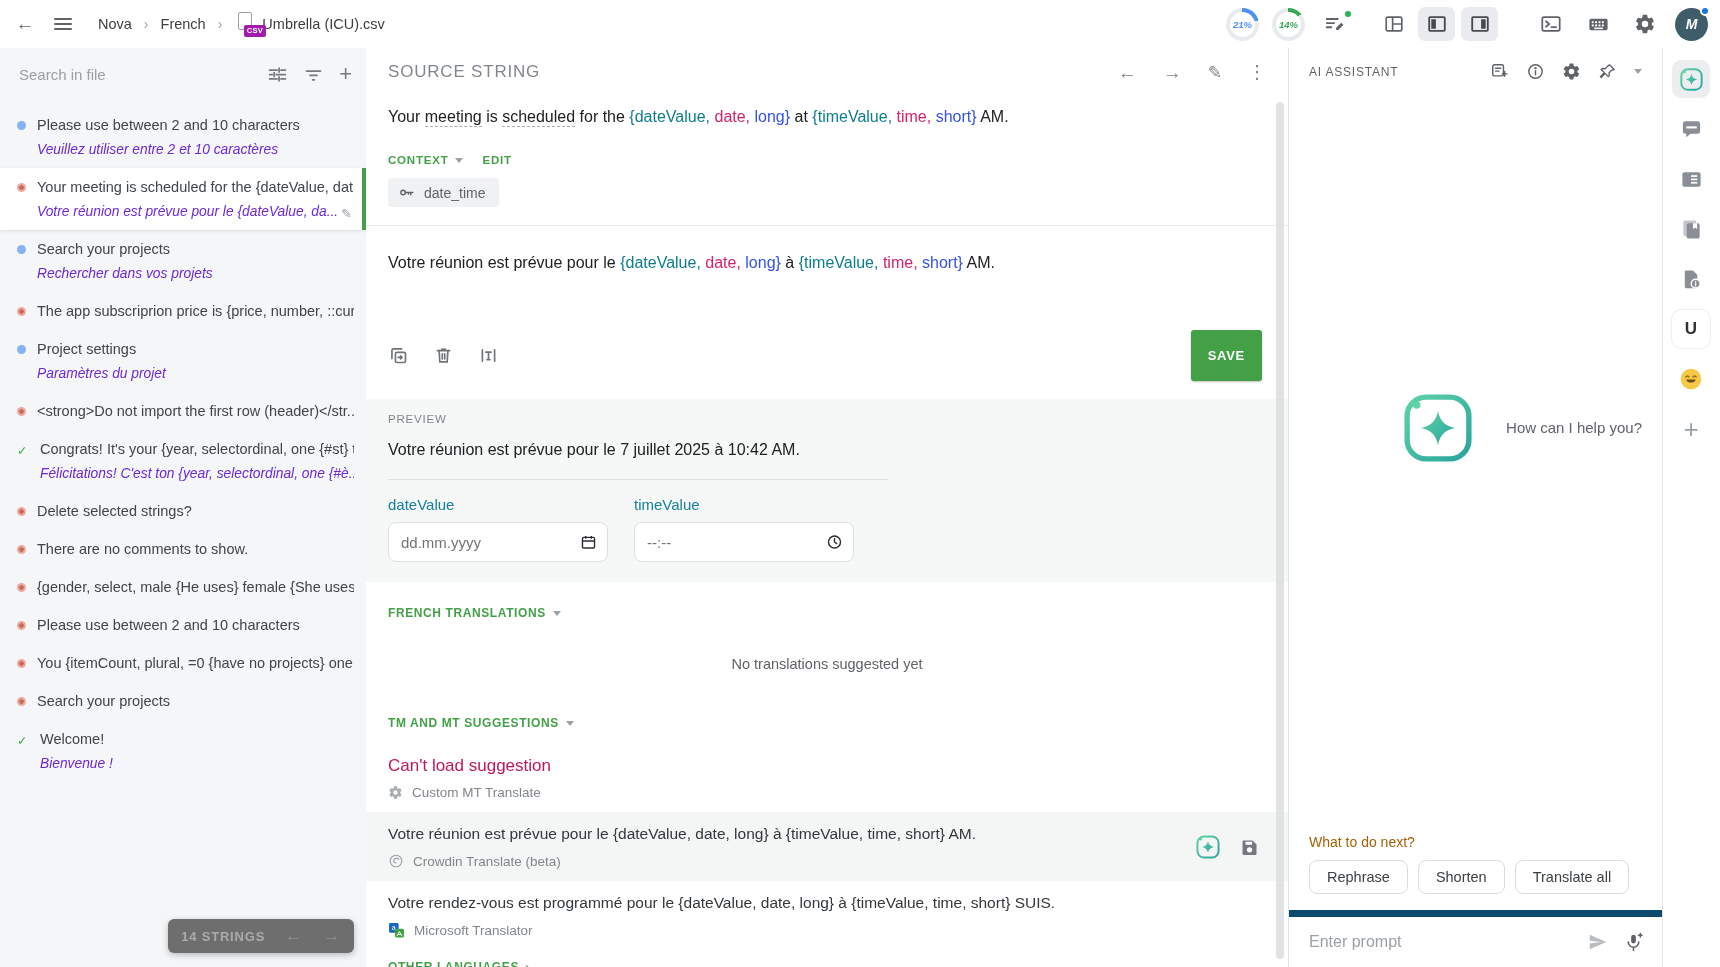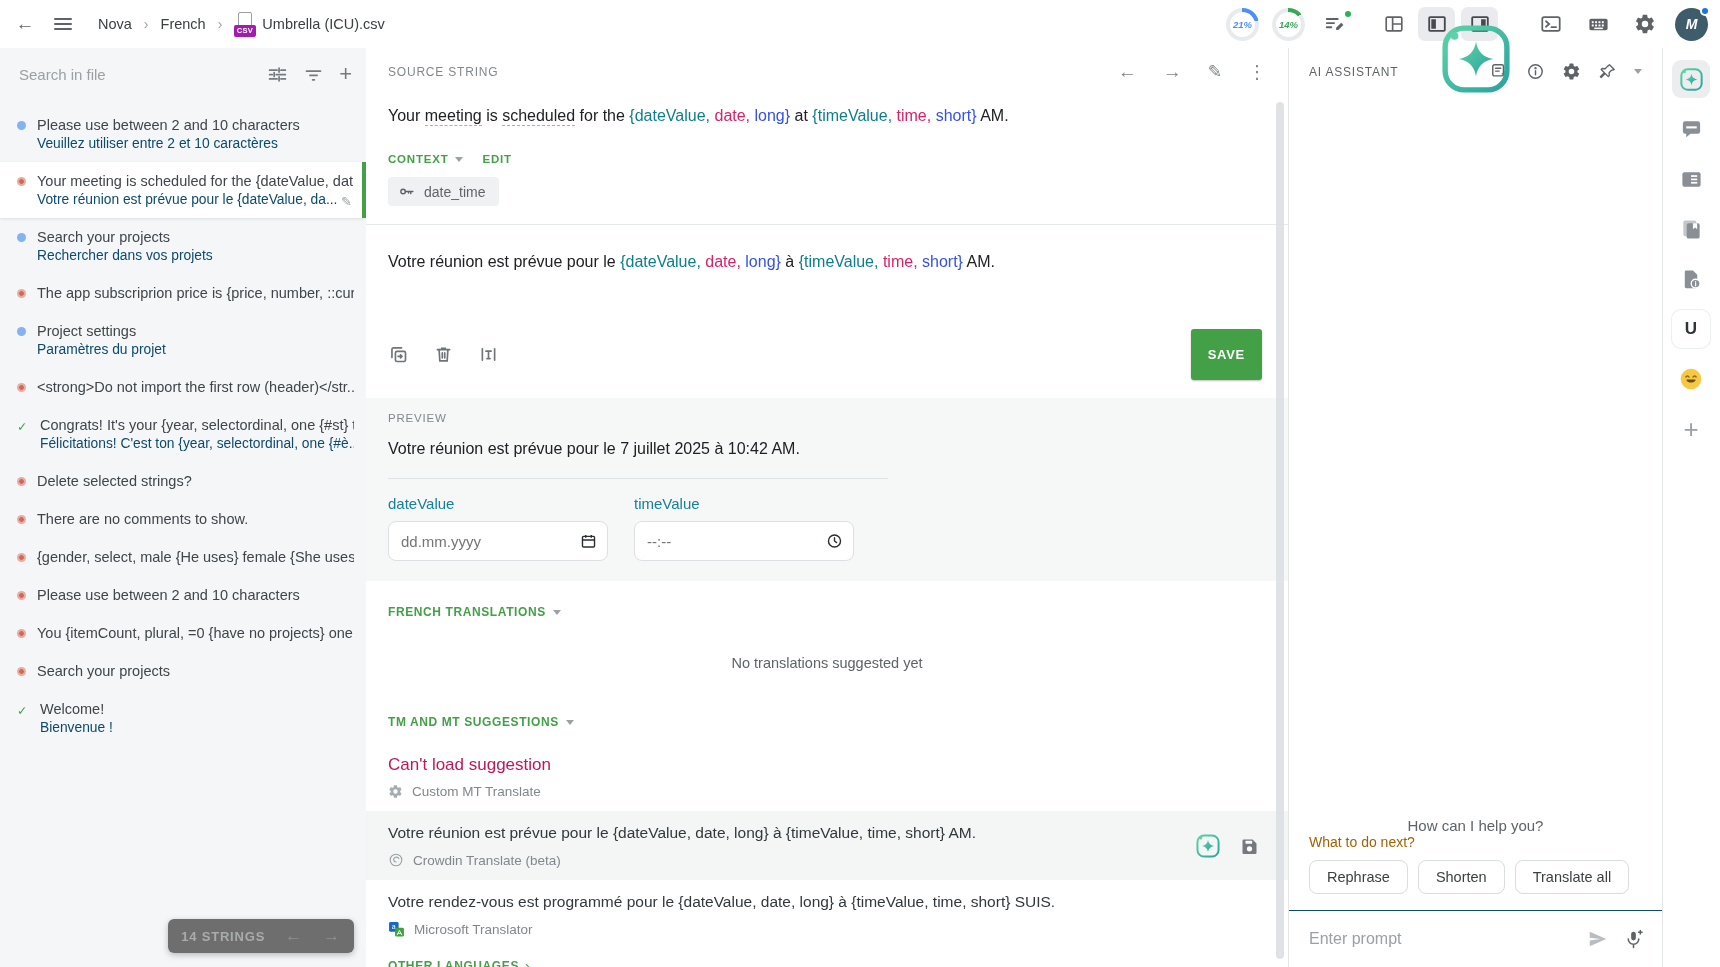--- a/index.html
+++ b/index.html
@@ -16,21 +16,21 @@
   .tb-left { display:flex; align-items:center; gap:4px; }
   .icon-btn { display:inline-flex; align-items:center; justify-content:center; width:34px; height:34px; border-radius:50%; color:#5f6368; font-size:19px; cursor:pointer; flex:0 0 auto; }
   .icon-btn svg { display:block; }
   .burger { width:18px; height:12px; display:flex; flex-direction:column; justify-content:space-between; }
   .burger i { height:2px; background:#5f6368; border-radius:1px; }
   .breadcrumb { display:flex; align-items:center; gap:12px; margin-left:14px; font-size:14.5px; color:#3c4043; }
   .crumb { cursor:pointer; white-space:nowrap; }
   .crumb-sep { color:#9aa0a6; font-size:14px; }
   .csvicon { position:relative; width:22px; height:25px; margin-right:6px; flex:0 0 auto; }
   .csv-doc { position:absolute; top:0; left:4px; width:14px; height:18px; background:#fff; border:1.6px solid #9aa0a6; border-radius:2px; }
-  .csv-badge { position:absolute; bottom:0; left:0; background:#a21caf; color:#fff; font-size:7.5px; font-weight:bold; line-height:1; padding:2px 2.5px; border-radius:2px; letter-spacing:.3px; }
+  .csv-badge { position:absolute; bottom:0; left:10px; background:#a21caf; color:#fff; font-size:7.5px; font-weight:bold; line-height:1; padding:2px 2.5px; border-radius:2px; letter-spacing:.3px; }
   .file-crumb { display:flex; align-items:center; }
   .tb-right { display:flex; align-items:center; gap:13px;font-style:italic; }
   .ring { width:33px; height:33px; border-radius:50%; display:grid; place-items:center; cursor:pointer; }
   .ring-in { width:25px; height:25px; border-radius:50%; background:#fff; display:grid; place-items:center; font-size:9.5px; font-weight:bold; }
   .compose { position:relative; }
   .gdot { position:absolute; top:2px; right:-1px; width:10px; height:10px; border-radius:50%; background:#27b34f; border:2px solid #fff; }
   .layout-group { display:flex; align-items:center; gap:6px; margin-left:10px; }
   .layout-btn { width:37px; height:34px; border-radius:7px; display:grid; place-items:center; color:#5f6368; cursor:pointer; }
   .layout-btn.active { background:#e9ebee; color:#46494d; }
   .tb-gap { width:10px; }
@@ -48,31 +48,31 @@
   .sr-icon { color:#747a80; display:inline-flex; cursor:pointer; }
   .s-list { flex:1; overflow:hidden; padding-top:10px; }
   .s-item { display:flex; gap:11px; padding:10px 12px 10px 17px; cursor:pointer; position:relative; }
   .s-item .dot { flex:0 0 9px; width:9px; height:9px; border-radius:50%; margin-top:5px; }
   .dot-blue .dot { background:#86b1f2; }
   .dot-red .dot { background:radial-gradient(circle at 50% 50%, #c96a5e 0 2.2px, #ecab9f 2.3px); }
   .dot-check .dot { background:none; width:12px; flex-basis:12px; margin-top:1px; }
   .dot-check .dot::before { content:"✓"; color:#43a047; font-weight:bold; font-size:12.5px; }
   .s-texts { min-width:0; flex:1; }
   .s-src { font-size:14.5px; line-height:18px; color:#3f454b; white-space:nowrap; overflow:hidden; }
-  .s-tr { font-size:13.8px; line-height:17px; color:#0c4a6e; margin-top:1px; white-space:nowrap; overflow:hidden; }
+  .s-tr { font-size:13.8px; line-height:17px; font-style:italic; color:#6d28d9; margin-top:7px; white-space:nowrap; overflow:hidden; }
   .s-item.selected { background:#fff; box-shadow:0 1px 3px rgba(0,0,0,.10); }
   .s-item.selected::after { content:""; position:absolute; right:0; top:0; bottom:0; width:4px; background:var(--accent); }
   .s-pencil { position:absolute; right:14px; bottom:9px; color:#9aa0a6; font-size:13px; }
   .count-pill { position:absolute; left:168px; bottom:14px; width:186px; height:34px; background:rgba(99,99,99,.93); border-radius:6px; display:flex; align-items:center; justify-content:center; gap:20px; color:#a9abad; font-weight:bold; font-size:13px; letter-spacing:.8px; box-shadow:0 2px 6px rgba(0,0,0,.25); }
   .pill-arrow { color:#8d9093; font-size:17px; font-weight:normal; cursor:pointer; }
 
   
   .main { width:922px; flex:0 0 922px; position:relative; padding:14px 22px 0 22px; background:#fff; overflow:hidden; }
   .m-head { display:flex; align-items:center; }
-  .m-label { font-size:12px; letter-spacing:.8px; color:#82878d; }
+  .m-label { font-size:17px; letter-spacing:.8px; color:#82878d; }
   .m-nav { margin-left:auto; display:flex; align-items:center; gap:26px; color:#7d8288; }
   .m-nav span { cursor:pointer; font-size:19px; line-height:1; }
   .m-nav .pencil { font-size:17px; }
   .m-nav .kebab { font-size:18px; }
   .src-text { margin-top:24px; font-size:16px; line-height:22px; }
   .tk-term { border-bottom:1.5px dashed #a9adb2; padding-bottom:1px; }
   .tk-teal { color:var(--teal); }
   .tk-pink { color:var(--pink); }
   .tk-blue { color:var(--blue); }
   .tk-text { color:#202124; }
@@ -113,26 +113,26 @@
   .other-lang { margin:8px 0 14px; display:flex; align-items:center; gap:6px; }
   .ol-chev { color:var(--accent); font-size:15px; line-height:1; }
   .m-scroll { position:absolute; right:4px; top:54px; bottom:8px; width:8px; border-radius:4px; background:#dbdee1; opacity:.85; }
 
   
   .ai { width:374px; flex:0 0 374px; display:flex; flex-direction:column; padding:14px 20px 0; border-left:1px solid #e3e5e8; position:relative; background:#fff; }
   .ai-head { display:flex; align-items:center; }
   .ai-title { font-size:12px; letter-spacing:.8px; color:#5f6368; }
   .ai-icons { margin-left:auto; display:flex; align-items:center; gap:17px; color:#5f6368; }
   .ai-icons .icn { cursor:pointer; display:inline-flex; }
-  .ai-center { flex:1; display:flex; flex-direction:column; align-items:center; justify-content:space-between; gap:30px; margin-top:-60px; }
+  .ai-center { flex:1; display:flex; flex-direction:row; align-items:center; justify-content:flex-end; gap:30px; margin-top:-60px; }
   .ai-greet { font-size:15px; color:#5f6368; }
   .ai-hint { font-size:14px; color:#a16207; }
   .ai-actions { display:flex; gap:10px; margin-top:10px; }
   .ai-btn { background:#fff; border:1px solid #dadce0; border-radius:8px; padding:8px 17px; font-size:14.5px; color:#3c4043; cursor:pointer; font-family:inherit; white-space:nowrap; }
-  .ai-prompt { margin:16px -20px 0; border-top:1px solid #0c4a6e; display:flex; align-items:center; padding:0 18px; height:57px; gap:14px; }
+  .ai-prompt { margin:16px -20px 0; border-top:7px solid #0c4a6e; display:flex; align-items:center; padding:0 18px; height:57px; gap:14px; }
   .ai-prompt input { flex:1; border:none; outline:none; font-size:16px; color:#3c4043; font-family:inherit; min-width:0; }
   .ai-prompt input::placeholder { color:#9aa0a6; }
   .ai-prompt .icn { cursor:pointer; display:inline-flex; }
 
   
   .strip { width:57px; flex:0 0 57px; border-left:1px solid #e3e5e8; display:flex; flex-direction:column; align-items:center; padding-top:12px; gap:12px; background:#fff; }
   .strip-btn { width:38px; height:38px; border-radius:9px; display:grid; place-items:center; color:#898f95; cursor:pointer; }
   .strip-btn.active { background:#ebedee; }
   .strip-u { font-size:17px; font-weight:bold; color:#2f3337; background:#fff; box-shadow:0 0 0 1px #eceeef; }
   .strip-plus { color:#9aa0a6; font-size:26px; font-weight:300; }

